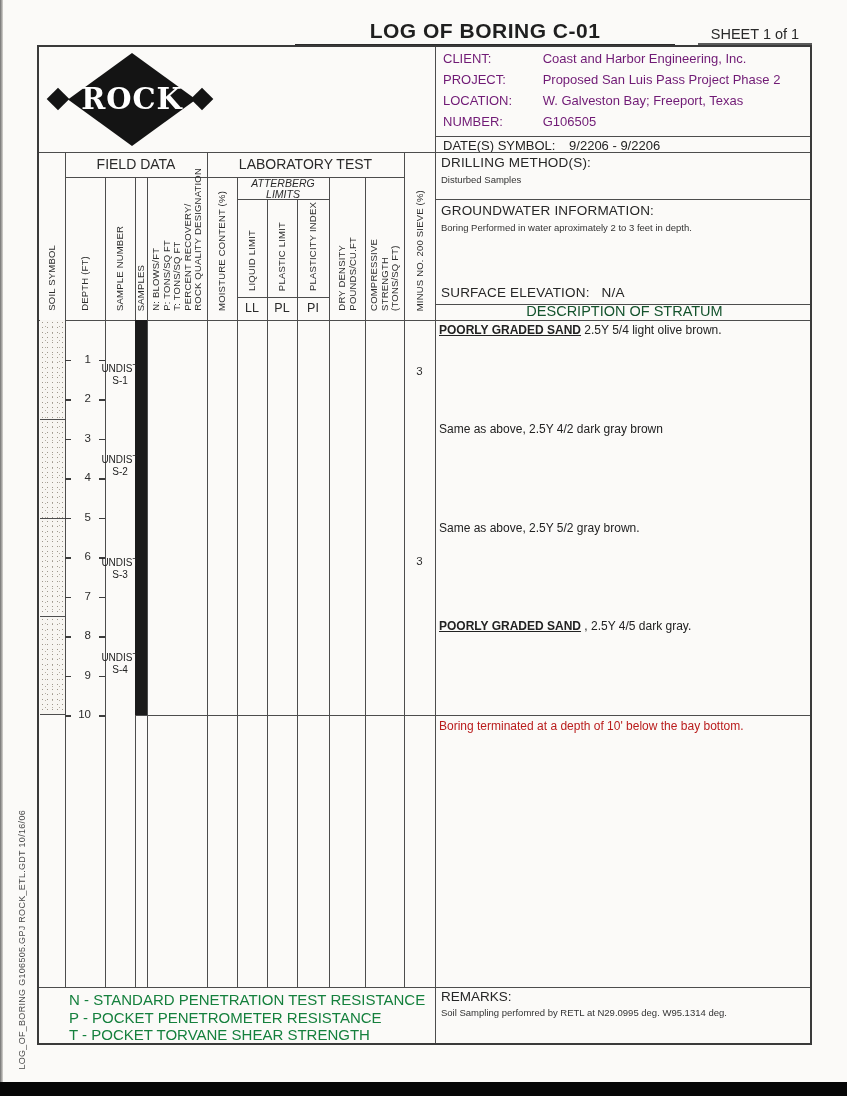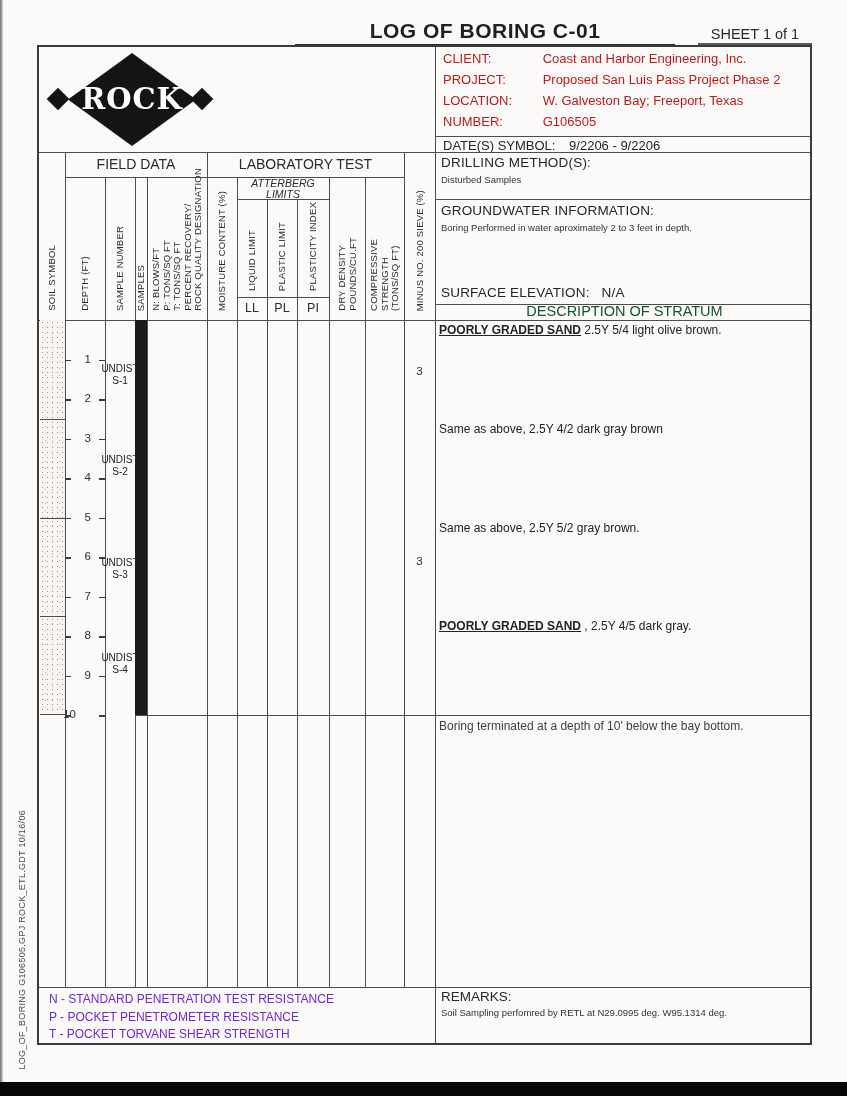--- a/index.html
+++ b/index.html
@@ -24,21 +24,21 @@
   .logo-wrap{position:absolute;left:10px;top:6px;width:164px;height:93px;}
   .logo-diamond{position:absolute;left:19px;top:0;width:128px;height:93px;background:#141414;
                 clip-path:polygon(50% 0,100% 50%,50% 100%,0 50%);}
   .logo-arrow{position:absolute;top:38px;width:16px;height:16px;background:#141414;transform:rotate(45deg);}
   .logo-arrow-left{left:1px;}
   .logo-arrow-right{right:3px;}
   .logo-text{position:absolute;left:19px;top:29px;width:128px;text-align:center;color:#fff;
              font-family:"DejaVu Serif",serif;font-weight:bold;font-size:29px;letter-spacing:1px;}
   .company-text{position:absolute;left:157px;top:20px;font-size:11px;line-height:13.5px;color:#222;}
   
-  .info-row{position:absolute;left:404px;font-size:13px;color:#b91c1c;white-space:nowrap;}
+  .info-row{position:absolute;left:404px;font-size:13px;color:#701a75;white-space:nowrap;}
   .ilabel{display:inline-block;width:96px;}
   .dates-row{position:absolute;left:404px;top:91px;font-size:13px;color:#242424;}
   
   .hbox{position:absolute;top:105px;height:25px;line-height:25px;text-align:center;
         font-size:14px;color:#2a2a2a;}
   .atterberg{position:absolute;left:198px;top:131px;width:92px;font-size:10.5px;line-height:10.5px;
              text-align:center;white-space:pre-line;color:#2a2a2a;font-style:italic;}
   .llcell{position:absolute;top:250px;height:23px;line-height:23px;text-align:center;
           font-size:12.5px;color:#2a2a2a;}
   .vlabel{position:absolute;writing-mode:vertical-rl;transform:rotate(180deg);font-size:9.5px;
@@ -48,22 +48,22 @@
   .sec-small{position:absolute;font-size:9.5px;color:#333;}
   .desc-head{position:absolute;left:396px;top:256px;width:379px;text-align:center;
              font-size:14.5px;color:#14532d;}
   
   .stipple{background-color:#f7f5f1;
            background-image:radial-gradient(#9e978c .6px,rgba(0,0,0,0) .7px),
                             radial-gradient(#b5afa4 .5px,rgba(0,0,0,0) .6px);
            background-size:5px 5px,7px 7px;background-position:0 0,2px 3px;}
   .desc-title{font-weight:bold;text-decoration:underline;}
   
-  .legend{position:absolute;left:10px;top:944px;width:374px;font-size:12px;line-height:17.5px;
-          color:#6d28d9;}
+  .legend{position:absolute;left:30px;top:944px;width:374px;font-size:15px;line-height:17.5px;
+          color:#15803d;}
   .remarks-head{position:absolute;left:402px;top:942px;font-size:13.5px;color:#262626;}
   .remarks-text{position:absolute;left:402px;top:960px;width:364px;font-size:9.5px;color:#333;}
 </style>
 </head>
 <body>
 
 <div class="page">
   <div class="left-edge"></div>
   <div class="bottom-bar"></div>
   <div class="side-text">LOG_OF_BORING  G106505.GPJ  ROCK_ETL.GDT  10/16/06</div>
@@ -189,35 +189,35 @@
       <div style="position: absolute; left: 60px; top: 549.5px; width: 6px; height: 1.5px; background: rgb(61, 61, 61);"></div>
       <div style="position: absolute; left: 24px; top: 542.5px; width: 28px; text-align: right; font-size: 11.5px; color: rgb(45, 45, 45);">7</div>
       <div style="position: absolute; left: 26px; top: 589px; width: 6px; height: 1.5px; background: rgb(61, 61, 61);"></div>
       <div style="position: absolute; left: 60px; top: 589px; width: 6px; height: 1.5px; background: rgb(61, 61, 61);"></div>
       <div style="position: absolute; left: 24px; top: 582px; width: 28px; text-align: right; font-size: 11.5px; color: rgb(45, 45, 45);">8</div>
       <div style="position: absolute; left: 26px; top: 628.5px; width: 6px; height: 1.5px; background: rgb(61, 61, 61);"></div>
       <div style="position: absolute; left: 60px; top: 628.5px; width: 6px; height: 1.5px; background: rgb(61, 61, 61);"></div>
       <div style="position: absolute; left: 24px; top: 621.5px; width: 28px; text-align: right; font-size: 11.5px; color: rgb(45, 45, 45);">9</div>
       <div style="position: absolute; left: 26px; top: 668px; width: 6px; height: 1.5px; background: rgb(61, 61, 61);"></div>
       <div style="position: absolute; left: 60px; top: 668px; width: 6px; height: 1.5px; background: rgb(61, 61, 61);"></div>
-      <div style="position: absolute; left: 24px; top: 661px; width: 28px; text-align: left; font-size: 11.5px; color: rgb(45, 45, 45);">10</div>
+      <div style="position: absolute; left: 24px; top: 661px; width: 28px; text-align: right; font-size: 11.5px; color: rgb(45, 45, 45);">10</div>
       <div class="stipple" style="position: absolute; left: 1px; top: 273px; width: 25px; height: 98.75px;"></div>
       <div style="position: absolute; left: 400px; top: 276px; width: 368px; font-size: 12px; line-height: 14px; color: rgb(34, 34, 34);"><span class="desc-title">POORLY GRADED SAND</span><span> 2.5Y 5/4 light olive brown.</span></div>
       <div class="stipple" style="position: absolute; left: 1px; top: 371.75px; width: 25px; height: 98.75px; border-top: 1px solid rgb(77, 77, 77);"></div>
       <div style="position: absolute; left: 400px; top: 374.75px; width: 368px; font-size: 12px; line-height: 14px; color: rgb(34, 34, 34);"><span>Same as above, 2.5Y 4/2 dark gray brown</span></div>
       <div class="stipple" style="position: absolute; left: 1px; top: 470.5px; width: 25px; height: 98.75px; border-top: 1px solid rgb(77, 77, 77);"></div>
       <div style="position: absolute; left: 400px; top: 473.5px; width: 368px; font-size: 12px; line-height: 14px; color: rgb(34, 34, 34);"><span>Same as above, 2.5Y 5/2 gray brown.</span></div>
       <div class="stipple" style="position: absolute; left: 1px; top: 569.25px; width: 25px; height: 98.75px; border-top: 1px solid rgb(77, 77, 77); border-bottom: 1px solid rgb(77, 77, 77);"></div>
       <div style="position: absolute; left: 400px; top: 572.25px; width: 368px; font-size: 12px; line-height: 14px; color: rgb(34, 34, 34);"><span class="desc-title">POORLY GRADED SAND</span><span> , 2.5Y 4/5 dark gray.</span></div>
       <div style="position: absolute; left: 96px; top: 273px; width: 12px; height: 395px; background: rgb(27, 27, 27);"></div>
       <div style="position: absolute; left: 55px; top: 316.3px; width: 52px; text-align: center; font-size: 10px; line-height: 12px; color: rgb(34, 34, 34); white-space: pre-line;">UNDIST
 S-1</div>
       <div style="position: absolute; left: 55px; top: 407.15px; width: 52px; text-align: center; font-size: 10px; line-height: 12px; color: rgb(34, 34, 34); white-space: pre-line;">UNDIST
 S-2</div>
       <div style="position: absolute; left: 55px; top: 509.85px; width: 52px; text-align: center; font-size: 10px; line-height: 12px; color: rgb(34, 34, 34); white-space: pre-line;">UNDIST
 S-3</div>
       <div style="position: absolute; left: 55px; top: 604.65px; width: 52px; text-align: center; font-size: 10px; line-height: 12px; color: rgb(34, 34, 34); white-space: pre-line;">UNDIST
 S-4</div>
       <div style="position: absolute; left: 365px; top: 318.35px; width: 31px; text-align: center; font-size: 11.5px; color: rgb(45, 45, 45);">3</div>
       <div style="position: absolute; left: 365px; top: 507.95px; width: 31px; text-align: center; font-size: 11.5px; color: rgb(45, 45, 45);">3</div>
-      <div style="position: absolute; left: 400px; top: 672px; width: 368px; font-size: 12px; color: #404040;">Boring terminated at a depth of 10' below the bay bottom.</div>
+      <div style="position: absolute; left: 400px; top: 672px; width: 368px; font-size: 12px; color: #b91c1c;">Boring terminated at a depth of 10' below the bay bottom.</div>
     </div>
 </div>
 
 </body></html>

